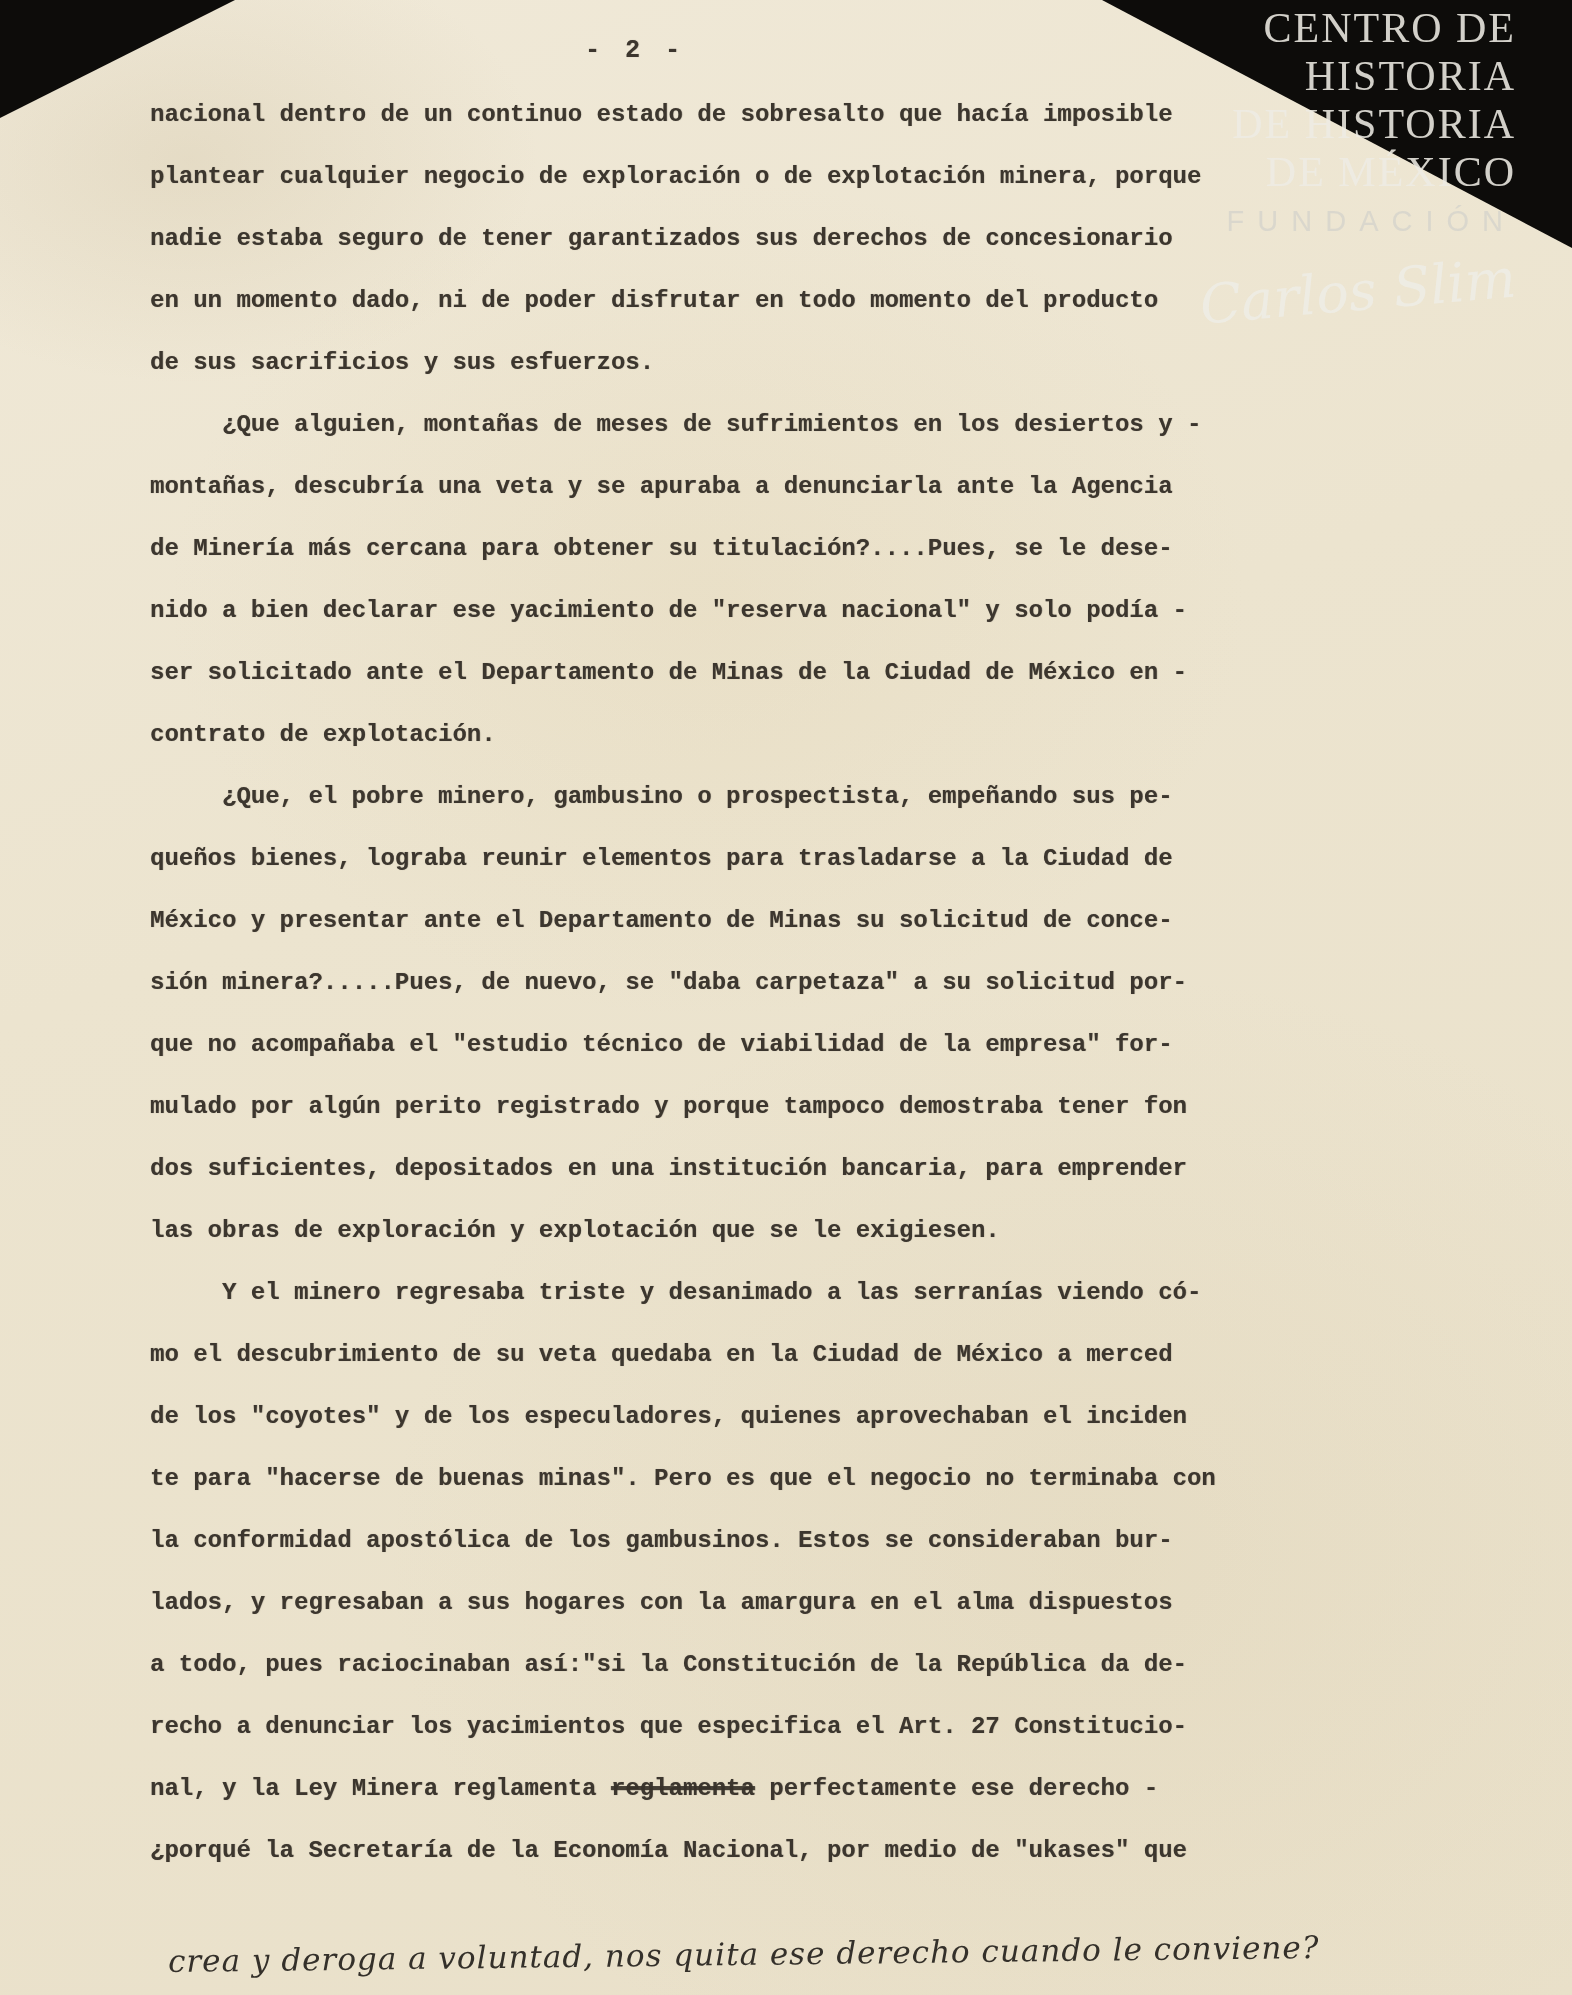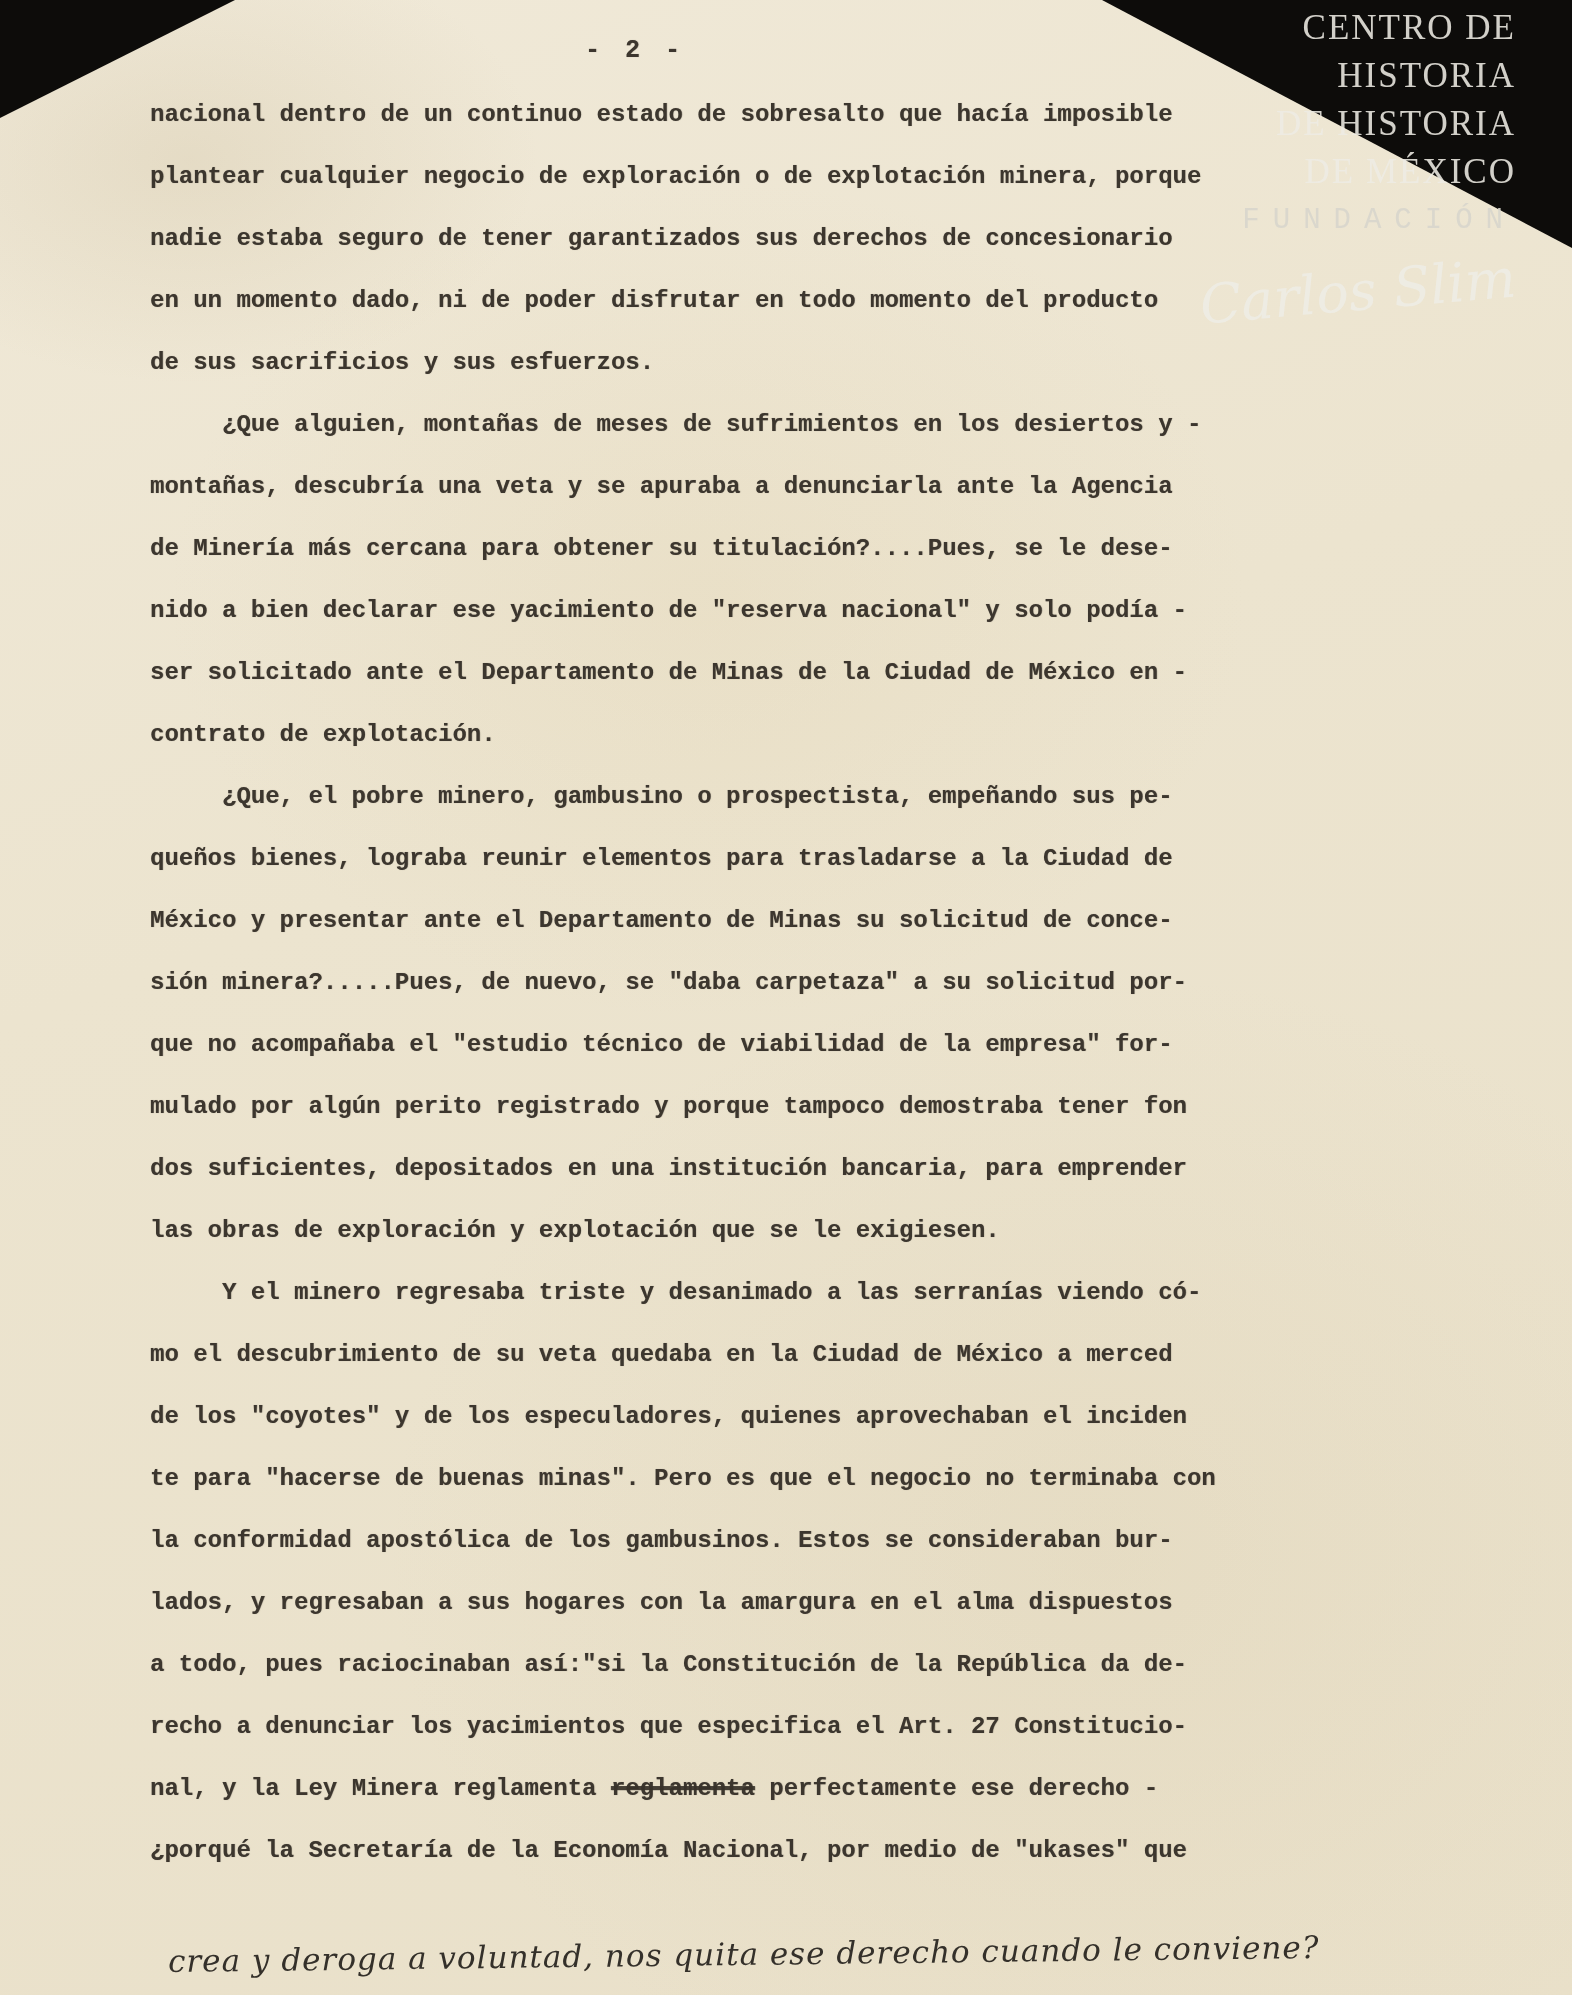--- a/index.html
+++ b/index.html
@@ -23,23 +23,23 @@
     clip-path: polygon(0 0, 100% 0, 100% 100%); }
 
   
   .watermark {
     position: absolute; top: 4px; right: 56px; z-index: 3;
     text-align: right;
     color: rgba(238,236,228,0.88);
     font-family: "Liberation Serif", serif;
     pointer-events: none;
   }
-  .watermark .wline { font-size: 35px; line-height: 48px; letter-spacing: 2px; }
+  .watermark .wline { font-size: 42px; line-height: 48px; letter-spacing: 2px; }
   .watermark .wline.fundacion {
-    font-family: Liberation Mono, monospace;
+    font-family: Liberation Sans, sans-serif;
     font-size: 29px; line-height: 50px; letter-spacing: 13px;
     color: rgba(216,214,204,0.92);
   }
   .watermark .signature {
     font-family: "DejaVu Serif", serif; font-style: italic;
     font-size: 54px; line-height: 62px; margin-top: 4px;
     transform: rotate(-5deg); transform-origin: 90% 50%;
     color: rgba(238,236,228,0.95);
   }
 

